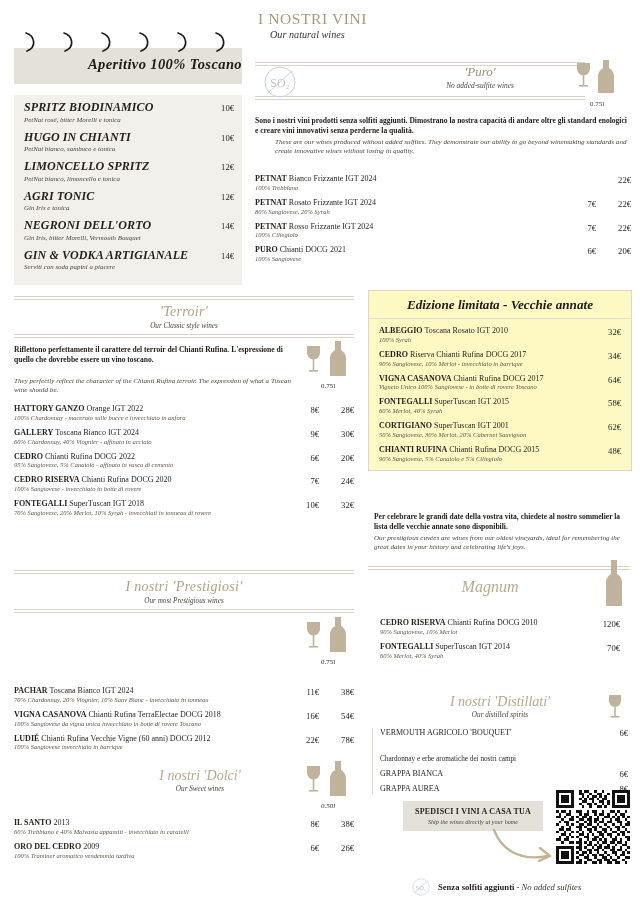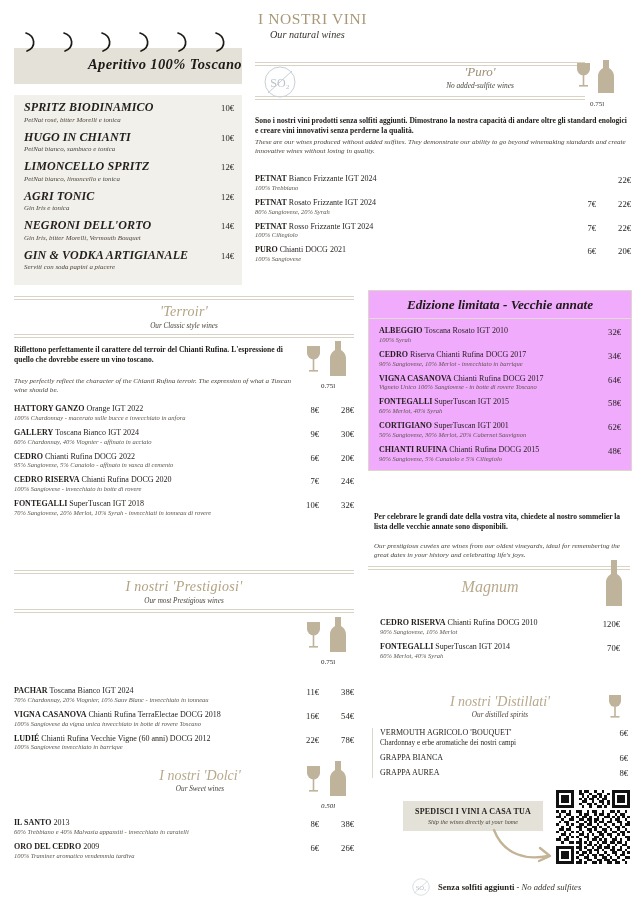--- a/index.html
+++ b/index.html
@@ -63,32 +63,32 @@
   .wrow .pr span{font-size:8.6px;display:inline-block;text-align:right;}
   .pr .g{width:22px;}
   .pr .b{width:26px;}
 
   
   .sect-title{text-align:center;}
   .sect-title .n{font-style:italic;font-size:14px;color:#b3a282;letter-spacing:.3px;}
   .sect-title .s{font-style:italic;font-size:7.2px;color:#4a443c;margin-top:2px;}
 
   
-  .ediz{position:absolute;left:368px;top:290px;width:262px;border:1px solid #ddd7ca;background:#f0abfc;}
+  .ediz{position:absolute;left:368px;top:290px;width:262px;border:1px solid #ddd7ca;background:#fef9c3;}
   .ediz-hd{text-align:center;font-style:italic;font-weight:bold;font-size:13.2px;padding:6px 0 5px;color:#1d1a17;border-bottom:1px solid #e3ddd1;}
   .ediz-list{padding:7px 10px 6px 10px;}
 
   
   .magnum-box{position:absolute;left:368px;top:608px;width:262px;background:#edeae2;}
 
   
   .dist-list{border-left:1.5px solid #ddd7ca;padding-left:7px;}
   .drow{display:flex;justify-content:space-between;align-items:flex-start;margin-bottom:5.5px;}
   .drow .nm{font-size:8.0px;}
-  .drow .sub{font-size:7.2px;color:#2c2822;margin-top:2px;}
+  .drow .sub{font-size:7.2px;color:#2c2822;margin-top:18px;}
   .drow .pr{font-size:8.6px;padding-left:8px;}
 
   
   .ship{position:absolute;left:403px;top:801px;width:140px;height:30px;background:#e4e1d8;
         display:flex;flex-direction:column;align-items:center;justify-content:center;}
   .ship .t1{font-size:8.0px;font-weight:bold;letter-spacing:.2px;}
   .ship .t2{font-size:6.2px;font-style:italic;color:#4a443c;margin-top:2px;}
   .qr{position:absolute;left:556px;top:790px;width:74px;height:74px;background:#fff;}
   .arrow{position:absolute;left:490px;top:828px;width:70px;height:40px;}
 
@@ -202,21 +202,21 @@
               <path d="M32 1 h6 v8 c4 3 5 5 5 9 v16 h-16 v-16 c0-4 1-6 5-9 z"></path>
             </g>
         </svg>
         <div class="cap">0.75l</div>
       </div>
     </div>
   </div>
 
   <div style="position:absolute;left:255px;top:116px;width:376px;">
     <div class="para-it">Sono i nostri vini prodotti senza solfiti aggiunti. Dimostrano la nostra capacità di andare oltre gli standard enologici e creare vini innovativi senza perderne la qualità.</div>
-    <div class="para-en" style="margin-top:2px;">These are our wines produced without added sulfites. They demonstrate our ability to go beyond winemaking standards and create innovative wines without losing in quality.</div>
+    <div class="para-en" style="margin-top:2px;margin-left:20px;">These are our wines produced without added sulfites. They demonstrate our ability to go beyond winemaking standards and create innovative wines without losing in quality.</div>
   </div>
 
   <div style="position:absolute;left:255px;top:174px;width:376px;">
     <div class="wrow">
       <div>
           <div class="nm"><b>PETNAT</b><span> Bianco Frizzante IGT 2024</span></div>
           <div class="gr">100% Trebbiano</div>
         </div>
       <div class="pr">
           <span class="g"></span>
@@ -391,21 +391,21 @@
             <div class="gr">90% Sangiovese, 5% Canaiolo e 5% Ciliegiolo</div>
           </div>
         <div class="pr">
             <span class="b">48€</span>
           </div>
       </div>
     </div>
   </div>
   <div style="position:absolute;left:374px;top:512px;width:252px;">
     <div class="para-it">Per celebrare le grandi date della vostra vita, chiedete al nostro sommelier la lista delle vecchie annate sono disponibili.</div>
-    <div class="para-en" style="margin-top:10px;">Our prestigious cuvées are wines from our oldest vineyards, ideal for remembering the great dates in your history and celebrating life's joys.</div>
+    <div class="para-en" style="margin-top:2px;">Our prestigious cuvées are wines from our oldest vineyards, ideal for remembering the great dates in your history and celebrating life's joys.</div>
   </div>
 
   <div style="position:absolute;left:14px;top:570px;width:340px;">
     <div class="rule"></div>
     <div class="rule" style="margin-top:2px;"></div>
     <div class="sect-title" style="padding:5px 0 4px;">
       <div class="n">I nostri 'Prestigiosi'</div>
       <div class="s">Our most Prestigious wines</div>
     </div>
     <div class="rule"></div>

